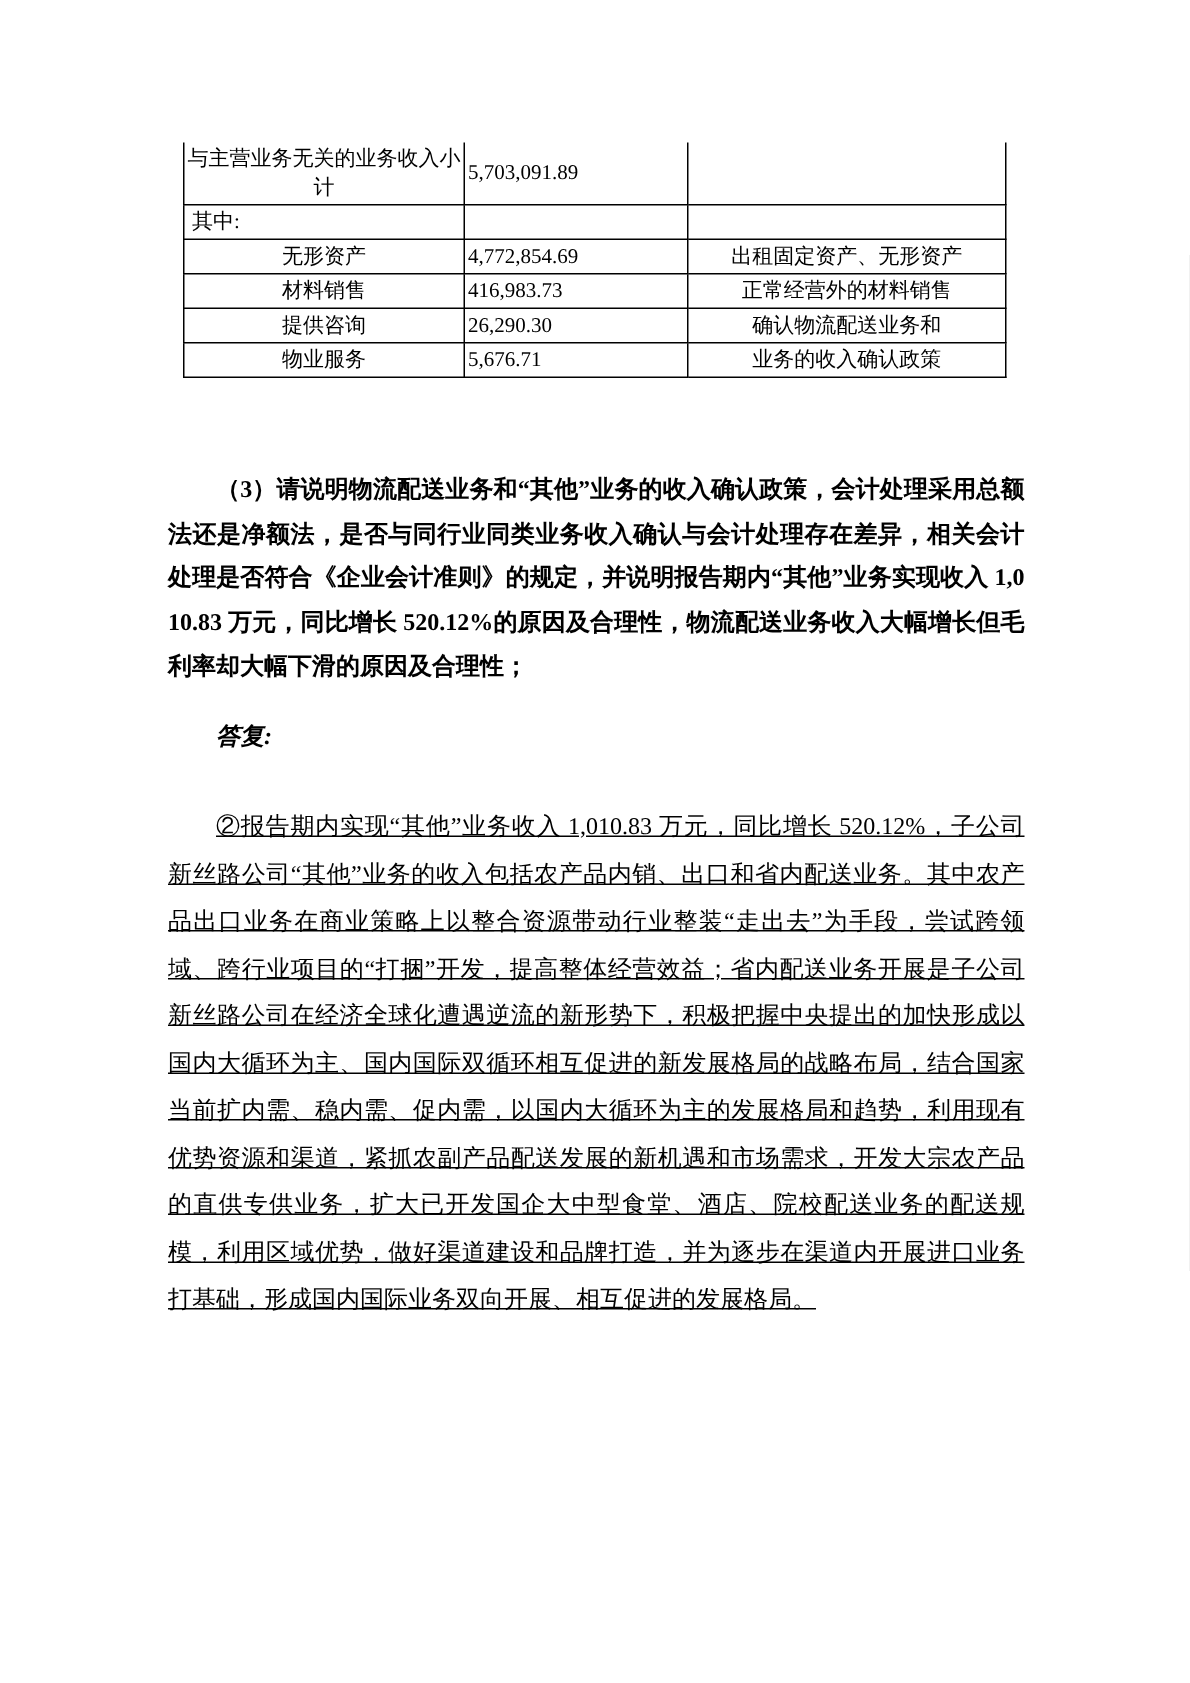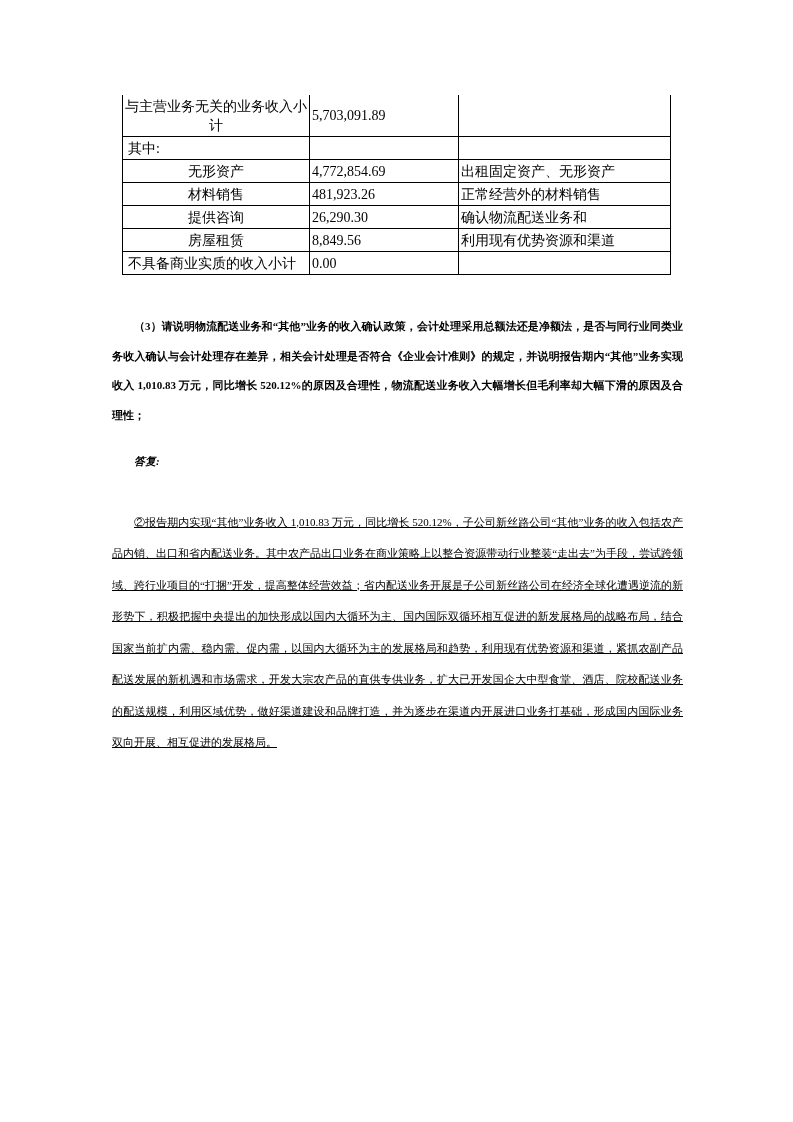--- a/index.html
+++ b/index.html
@@ -30,29 +30,29 @@
     border: 1px solid #000;
     padding: 0 2px;
     overflow: hidden;
     line-height: 19px;
   }
   table.revenue tr.first td { border-top: none; height: 41px; }
   table.revenue tr td { height: 22px; }
   td.item   { text-align: center; }
   td.item.left { text-align: left; padding-left: 5px; margin-left: 12px; }
   td.amount { text-align: left; padding-right: 8px; }
-  td.note   { text-align: left; margin-top: 20px; }
+  td.note   { text-align: center; margin-top: 20px; }
 
   
   .doc-body {
     position: absolute;
     left: 112px;
     top: 312px;
     width: 571px;
-    font-size: 11px;
+    font-size: 16px;
     text-align: justify;
   }
   .doc-body p {
     margin: 0;
     text-indent: 2em;
     line-height: 29.5px;
     word-break: break-all;
   }
   p.question { font-weight: bold; }
   p.reply-label { font-weight: bold; font-style: italic; margin-top: 17px; }
@@ -81,37 +81,32 @@
         <td class="amount"></td>
         <td class="note"></td>
       </tr>
       <tr>
         <td class="item">无形资产</td>
         <td class="amount">4,772,854.69</td>
         <td class="note">出租固定资产、无形资产</td>
       </tr>
       <tr>
         <td class="item">材料销售</td>
-        <td class="amount">481,923.26</td>
+        <td class="amount">416,983.73</td>
         <td class="note">正常经营外的材料销售</td>
       </tr>
       <tr>
         <td class="item">提供咨询</td>
         <td class="amount">26,290.30</td>
         <td class="note">确认物流配送业务和</td>
       </tr>
       <tr>
-        <td class="item">房屋租赁</td>
-        <td class="amount">8,849.56</td>
-        <td class="note">利用现有优势资源和渠道</td>
-      </tr>
-      <tr>
-        <td class="item left">不具备商业实质的收入小计</td>
-        <td class="amount">0.00</td>
-        <td class="note"></td>
+        <td class="item">物业服务</td>
+        <td class="amount">5,676.71</td>
+        <td class="note">业务的收入确认政策</td>
       </tr>
     </tbody>
   </table>
 
   <div class="doc-body">
     <p class="question">（3）请说明物流配送业务和“其他”业务的收入确认政策，会计处理采用总额法还是净额法，是否与同行业同类业务收入确认与会计处理存在差异，相关会计处理是否符合《企业会计准则》的规定，并说明报告期内“其他”业务实现收入 1,010.83 万元，同比增长 520.12%的原因及合理性，物流配送业务收入大幅增长但毛利率却大幅下滑的原因及合理性；</p>
     <p class="reply-label">答复:</p>
     <p class="answer-2">②报告期内实现“其他”业务收入 1,010.83 万元，同比增长 520.12%，子公司新丝路公司“其他”业务的收入包括农产品内销、出口和省内配送业务。其中农产品出口业务在商业策略上以整合资源带动行业整装“走出去”为手段，尝试跨领域、跨行业项目的“打捆”开发，提高整体经营效益；省内配送业务开展是子公司新丝路公司在经济全球化遭遇逆流的新形势下，积极把握中央提出的加快形成以国内大循环为主、国内国际双循环相互促进的新发展格局的战略布局，结合国家当前扩内需、稳内需、促内需，以国内大循环为主的发展格局和趋势，利用现有优势资源和渠道，紧抓农副产品配送发展的新机遇和市场需求，开发大宗农产品的直供专供业务，扩大已开发国企大中型食堂、酒店、院校配送业务的配送规模，利用区域优势，做好渠道建设和品牌打造，并为逐步在渠道内开展进口业务打基础，形成国内国际业务双向开展、相互促进的发展格局。</p>
   </div>
 

